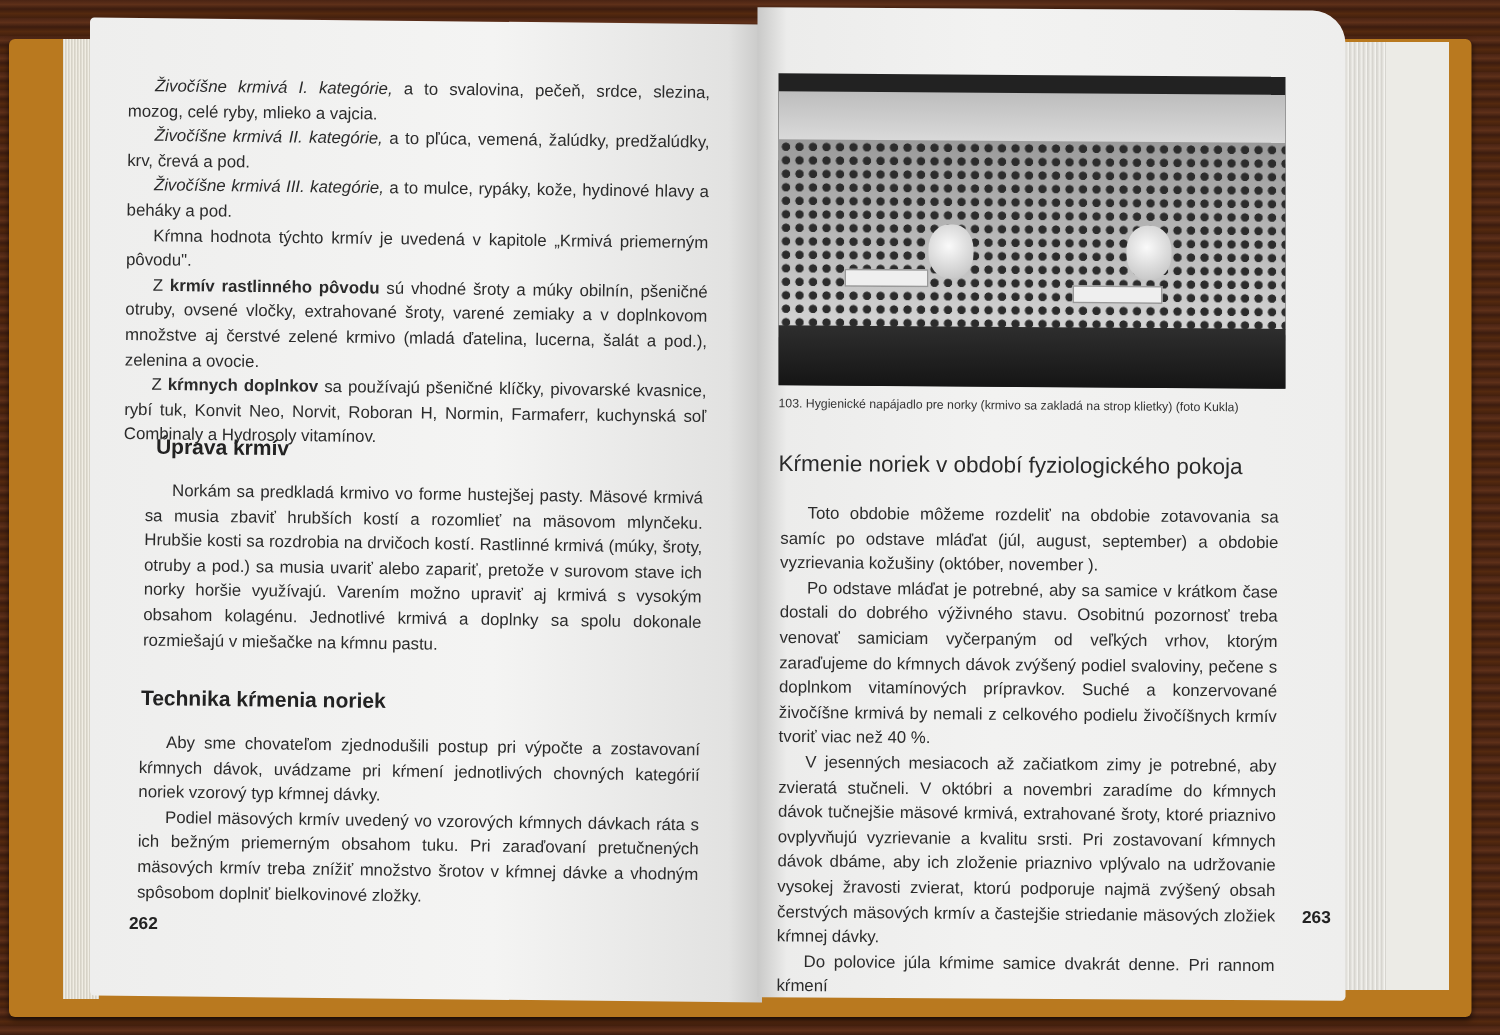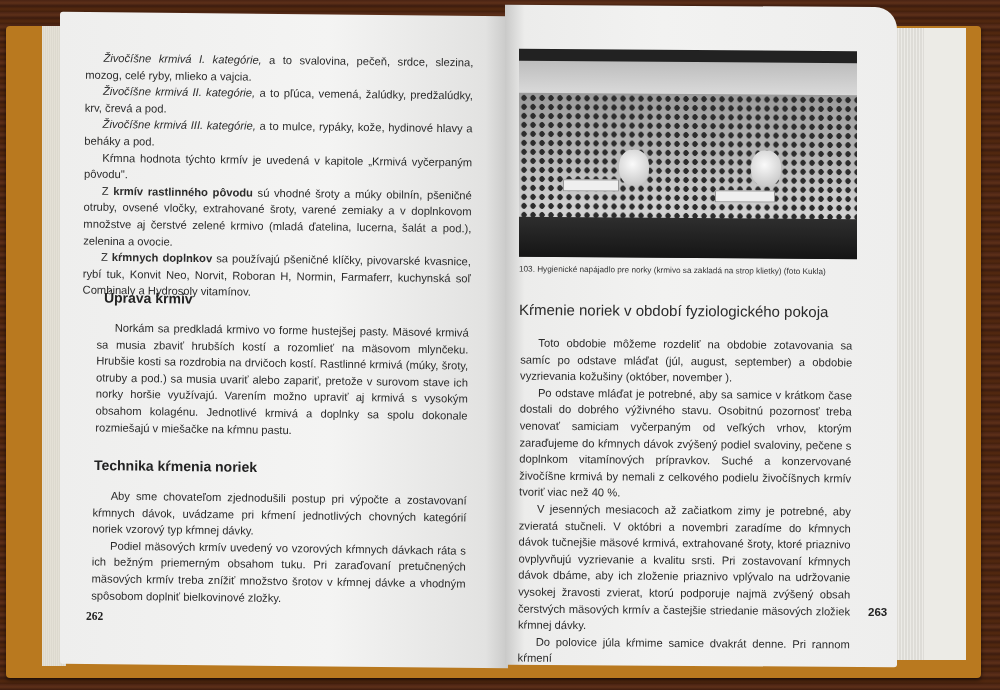--- a/index.html
+++ b/index.html
@@ -95,39 +95,39 @@
     <div class="edge"></div>
   </div>
 
 <div class="page-left"></div>
 <div class="page-right"></div>
 
 <div class="text-block" style="left:84px; top:52px; width:388px; transform:rotate(0.7deg);">
   <p><i>Živočíšne krmivá I. kategórie,</i><span> a to svalovina, pečeň, srdce, slezina, mozog, celé ryby, mlieko a vajcia.</span></p>
   <p><i>Živočíšne krmivá II. kategórie,</i><span> a to pľúca, vemená, žalúdky, predžalúdky, krv, črevá a pod.</span></p>
   <p><i>Živočíšne krmivá III. kategórie,</i><span> a to mulce, rypáky, kože, hydinové hlavy a beháky a pod.</span></p>
-  <p><span>Kŕmna hodnota týchto krmív je uvedená v kapitole „Krmivá vyčerpaným pôvodu".</span></p>
+  <p><span>Kŕmna hodnota týchto krmív je uvedená v kapitole „Krmivá priemerným pôvodu".</span></p>
   <p><span>Z </span><b>krmív rastlinného pôvodu</b><span> sú vhodné šroty a múky obilnín, pšeničné otruby, ovsené vločky, extrahované šroty, varené zemiaky a v doplnkovom množstve aj čerstvé zelené krmivo (mladá ďatelina, lucerna, šalát a pod.), zelenina a ovocie.</span></p>
   <p><span>Z </span><b>kŕmnych doplnkov</b><span> sa používajú pšeničné klíčky, pivovarské kvasnice, rybí tuk, Konvit Neo, Norvit, Roboran H, Normin, Farmaferr, kuchynská soľ Combinaly a Hydrosoly vitamínov.</span></p>
 </div>
 
 <div class="heading" style="left:104px; top:290px; transform:rotate(0.7deg);">Úprava krmív</div>
 
 <div class="text-block" style="left:96px; top:322px; width:372px; transform:rotate(0.8deg);">
   <p>Norkám sa predkladá krmivo vo forme hustejšej pasty. Mäsové krmivá sa musia zbaviť hrubších kostí a rozomlieť na mäsovom mlynčeku. Hrubšie kosti sa rozdrobia na drvičoch kostí. Rastlinné krmivá (múky, šroty, otruby a pod.) sa musia uvariť alebo zapariť, pretože v surovom stave ich norky horšie využívajú. Varením možno upraviť aj krmivá s vysokým obsahom kolagénu. Jednotlivé krmivá a doplnky sa spolu dokonale rozmiešajú v miešačke na kŕmnu pastu.</p>
 </div>
 
 <div class="heading" style="left:94px; top:458px; transform:rotate(0.7deg);">Technika kŕmenia noriek</div>
 
 <div class="text-block" style="left:92px; top:490px; width:374px; transform:rotate(0.8deg);">
   <p>Aby sme chovateľom zjednodušili postup pri výpočte a zostavovaní kŕmnych dávok, uvádzame pri kŕmení jednotlivých chovných kategórií noriek vzorový typ kŕmnej dávky.</p>
   <p>Podiel mäsových krmív uvedený vo vzorových kŕmnych dávkach ráta s ich bežným priemerným obsahom tuku. Pri zaraďovaní pretučnených mäsových krmív treba znížiť množstvo šrotov v kŕmnej dávke a vhodným spôsobom doplniť bielkovinové zložky.</p>
 </div>
 
-<div class="page-num" style="left:86px; top:610px;font-family:Liberation Serif, serif;">262</div>
+<div class="page-num" style="left:86px; top:610px;">262</div>
 
 <div class="photo">
   <div class="sky"></div>
   <div class="mesh"></div>
   <div class="ground"></div>
   <div class="mink" style="left:100px; top:100px;"></div>
   <div class="mink" style="left:232px; top:100px;"></div>
   <div class="tray" style="left:44px; top:130px; width:56px;"></div>
   <div class="tray" style="left:196px; top:140px; width:60px;"></div>
 </div>

